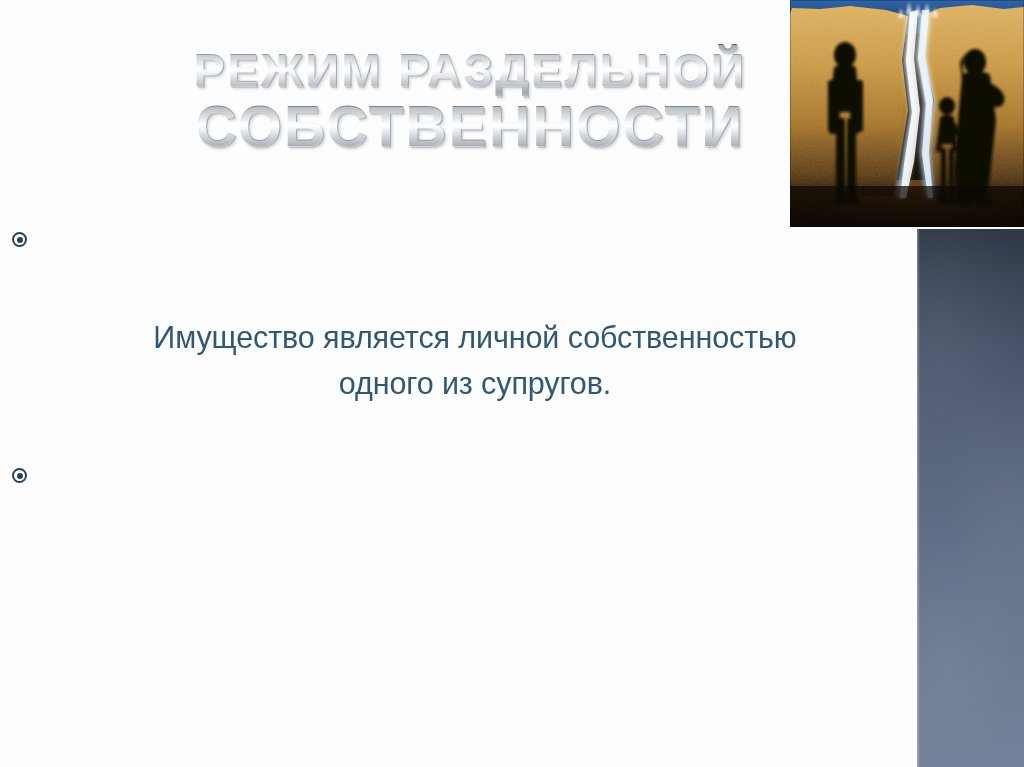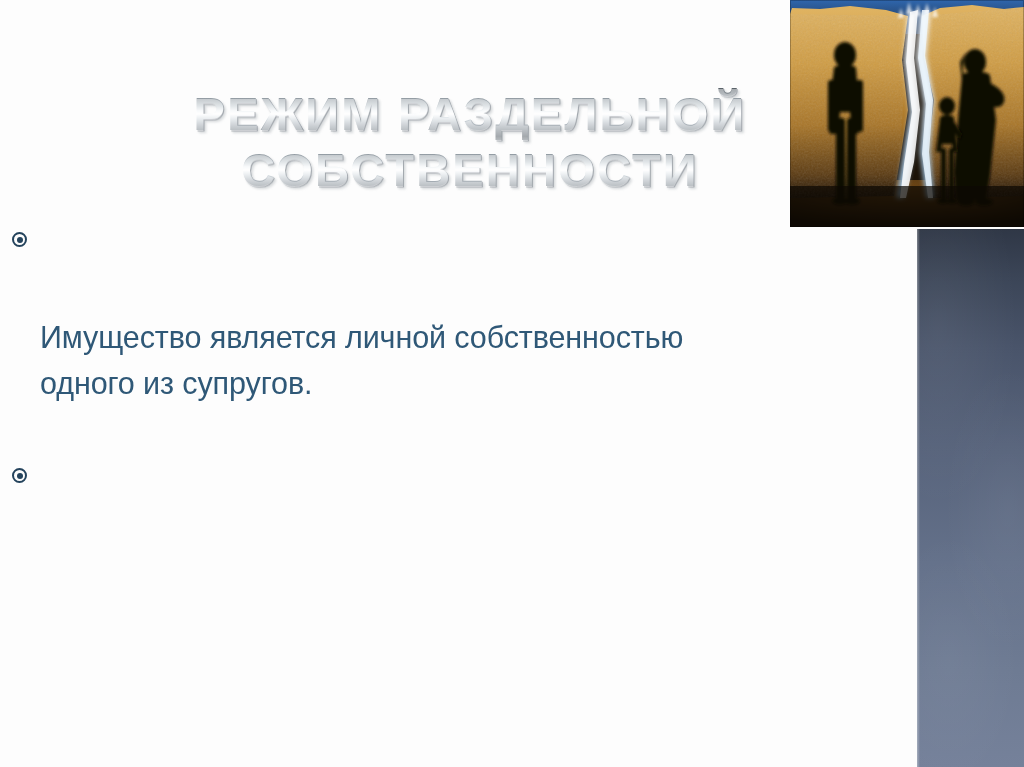--- a/index.html
+++ b/index.html
@@ -66,21 +66,20 @@
   }
   .photo svg { display: block; width: 100%; height: 100%; }
 
   
   .title-block {
     position: absolute;
     left: 170px;
     top: 42px;
     width: 600px;
     text-align: center;
-    margin-top: 44px;
   }
   .title-line {
     display: block;
     font-family: "Liberation Sans", "DejaVu Sans", sans-serif;
     font-weight: bold;
     font-size: 47px;
     letter-spacing: 2.2px;
     line-height: 56px;
     text-transform: uppercase;
     background: linear-gradient(to bottom,
@@ -96,41 +95,42 @@
         #5a636b 90%,
         #8c949b 100%);
     -webkit-background-clip: text;
     background-clip: text;
     color: transparent;
     -webkit-text-fill-color: transparent;
     text-shadow: 0 1px 0 rgba(255,255,255,.45);
     filter: drop-shadow(1px 1px 0 rgba(120,128,136,.55)) drop-shadow(2px 2px 1px rgba(140,148,156,.35));
   }
   .title-line.second {
-    font-size: 47px;
+    font-size: 57px;
   }
 
   
   .content {
     position: absolute;
     left: 10px;
     top: 222px;
     width: 900px;
   }
   .bullet-item {
     position: relative;
     display: block;
     padding-left: 30px;
     margin-bottom: 6px;
     color: #2f5877;
     font-size: 30.5px;
     line-height: 46px;
     font-weight: normal;
     letter-spacing: -0.1px;
     white-space: pre-line;
+    text-align: center;
   }
   .bullet-mark {
     position: absolute;
     left: 2px;
     top: 10px;
     width: 15px;
     height: 15px;
     border-radius: 50%;
     border: 2px solid #24435c;
     box-sizing: border-box;

